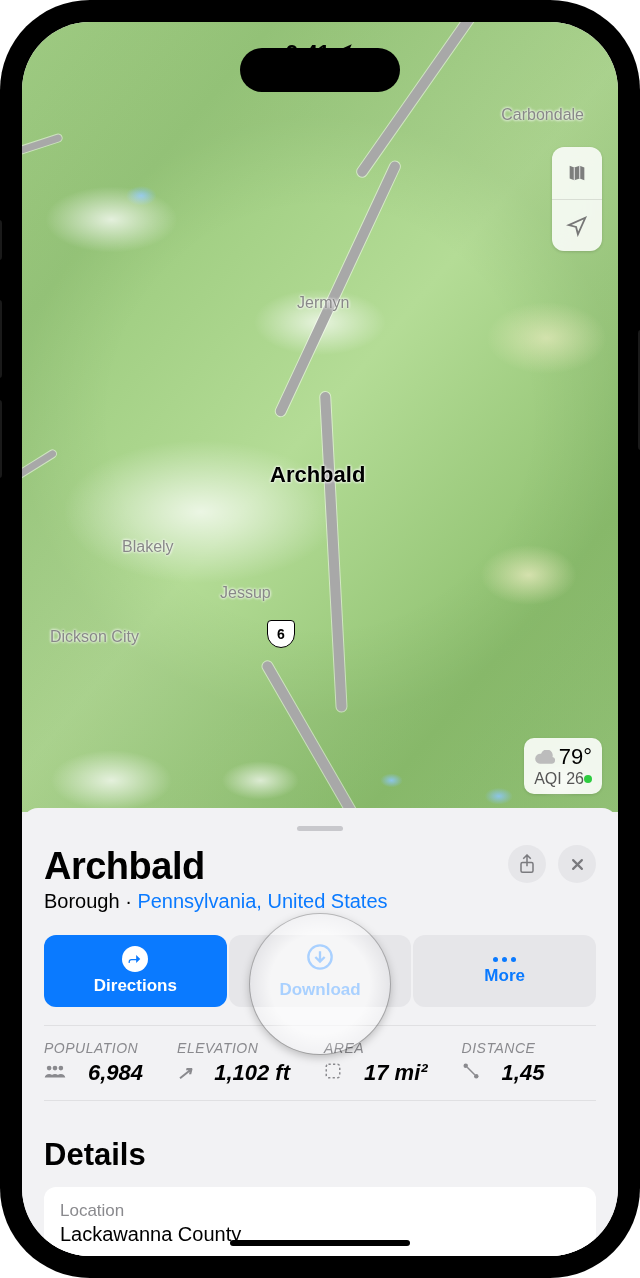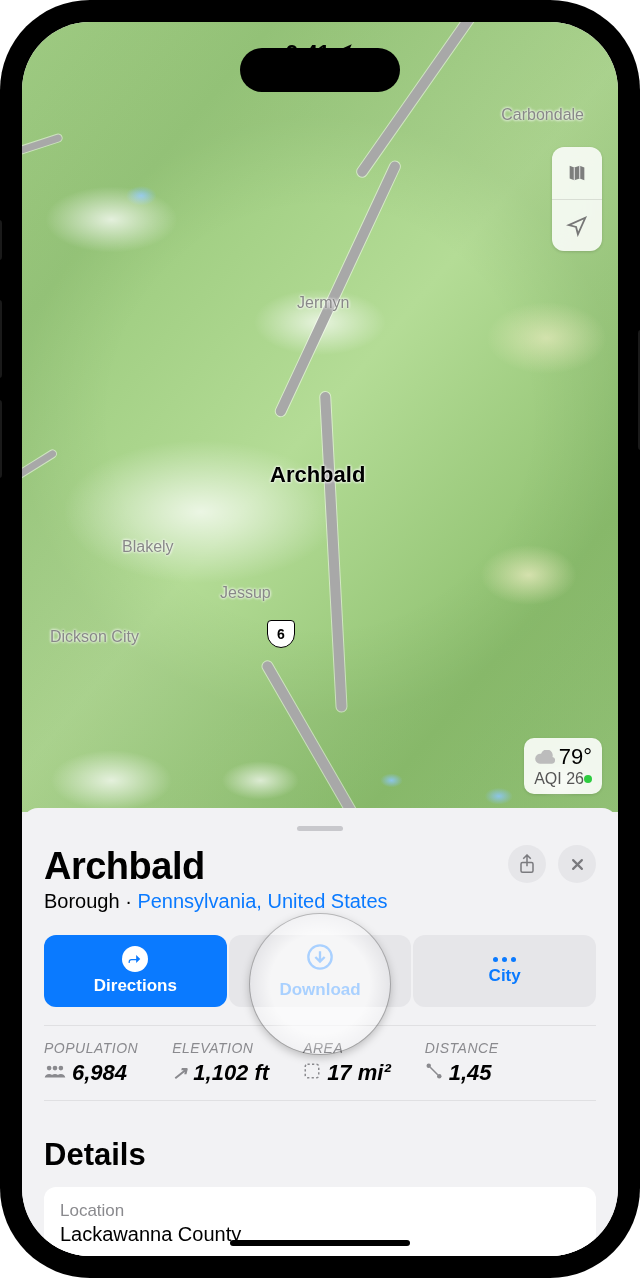--- a/index.html
+++ b/index.html
@@ -153,21 +153,21 @@
   top:892px; left:50%; transform:translateX(-50%);
   z-index:30; pointer-events:none;
 }
 
 .stats-row {
   display:flex; gap:0; border-top:1px solid #e0e0e2; border-bottom:1px solid #e0e0e2;
   padding:14px 0; overflow:hidden; white-space:nowrap;font-style:italic;
 }
 .stat { flex:0 0 auto; padding-right:34px; }
 .stat-label { font-size:14px; color:#8a8a8e; letter-spacing:0.5px; text-transform:uppercase; margin-bottom:4px; }
-.stat-value { font-size:22px; font-weight:600; display:flex; align-items:center; gap:6px; }
+.stat-value { font-size:22px; font-weight:600; display:flex; align-items:center; gap:22px; }
 .stat-icon { color:#8a8a8e; font-size:18px; }
 
 .details-heading { font-size:31px; font-weight:700; margin-top:36px; }
 .details-card {
   margin-top:14px; background:#fff; border-radius:12px; padding:14px 16px;
 }
 .detail-label { font-size:17px; color:#8a8a8e; }
 .detail-value { font-size:20px; color:#000; margin-top:2px; }
 
 
@@ -313,21 +313,21 @@
                 </svg>
             </span>
             <span>Download</span>
           </div>
           <div class="action-btn secondary">
             <div class="dots">
                 <span></span>
                 <span></span>
                 <span></span>
               </div>
-            <span>City</span>
+            <span>More</span>
           </div>
         </div>
 
         <div class="stats-row">
           <div class="stat">
             <div class="stat-label">POPULATION</div>
             <div class="stat-value">
                 <span class="stat-icon">
               <svg width="22" height="16" viewBox="0 0 30 18" fill="#8a8a8e">
                     <circle cx="7" cy="5" r="3.2"></circle>

